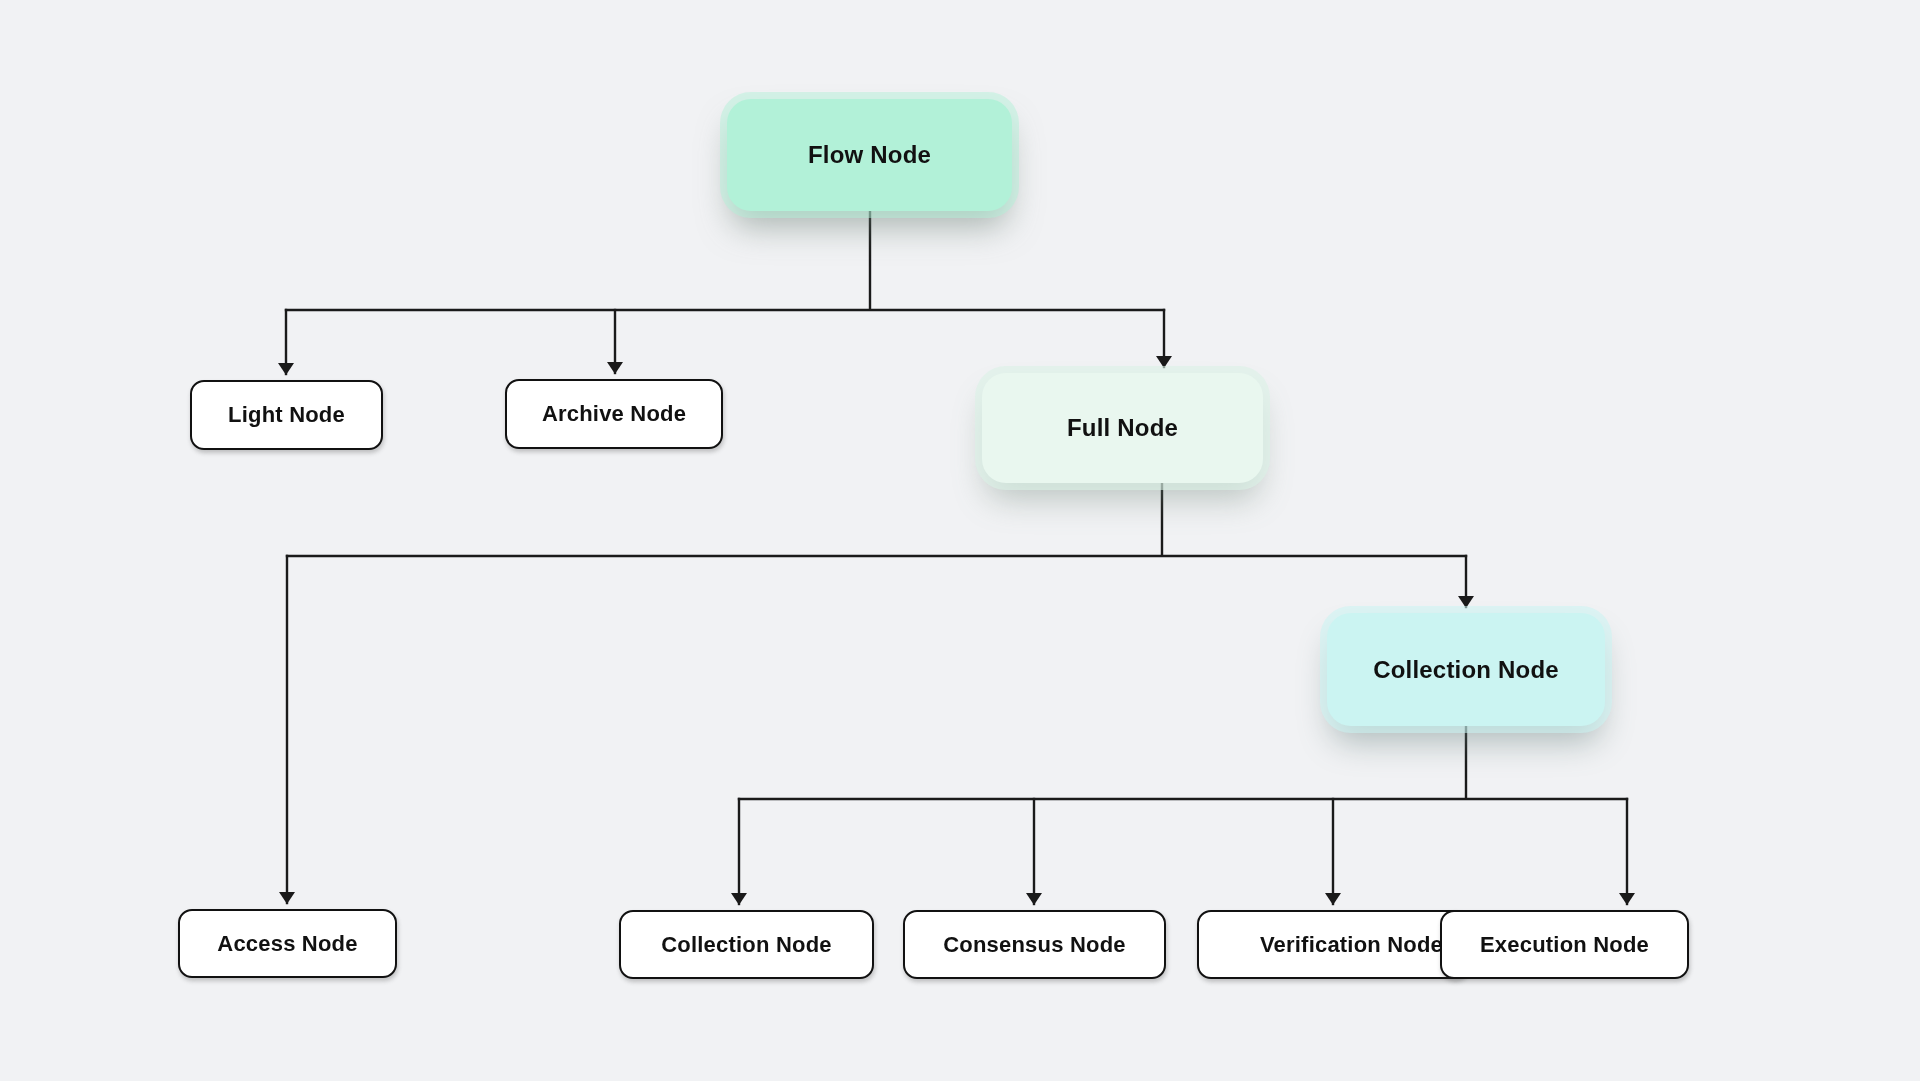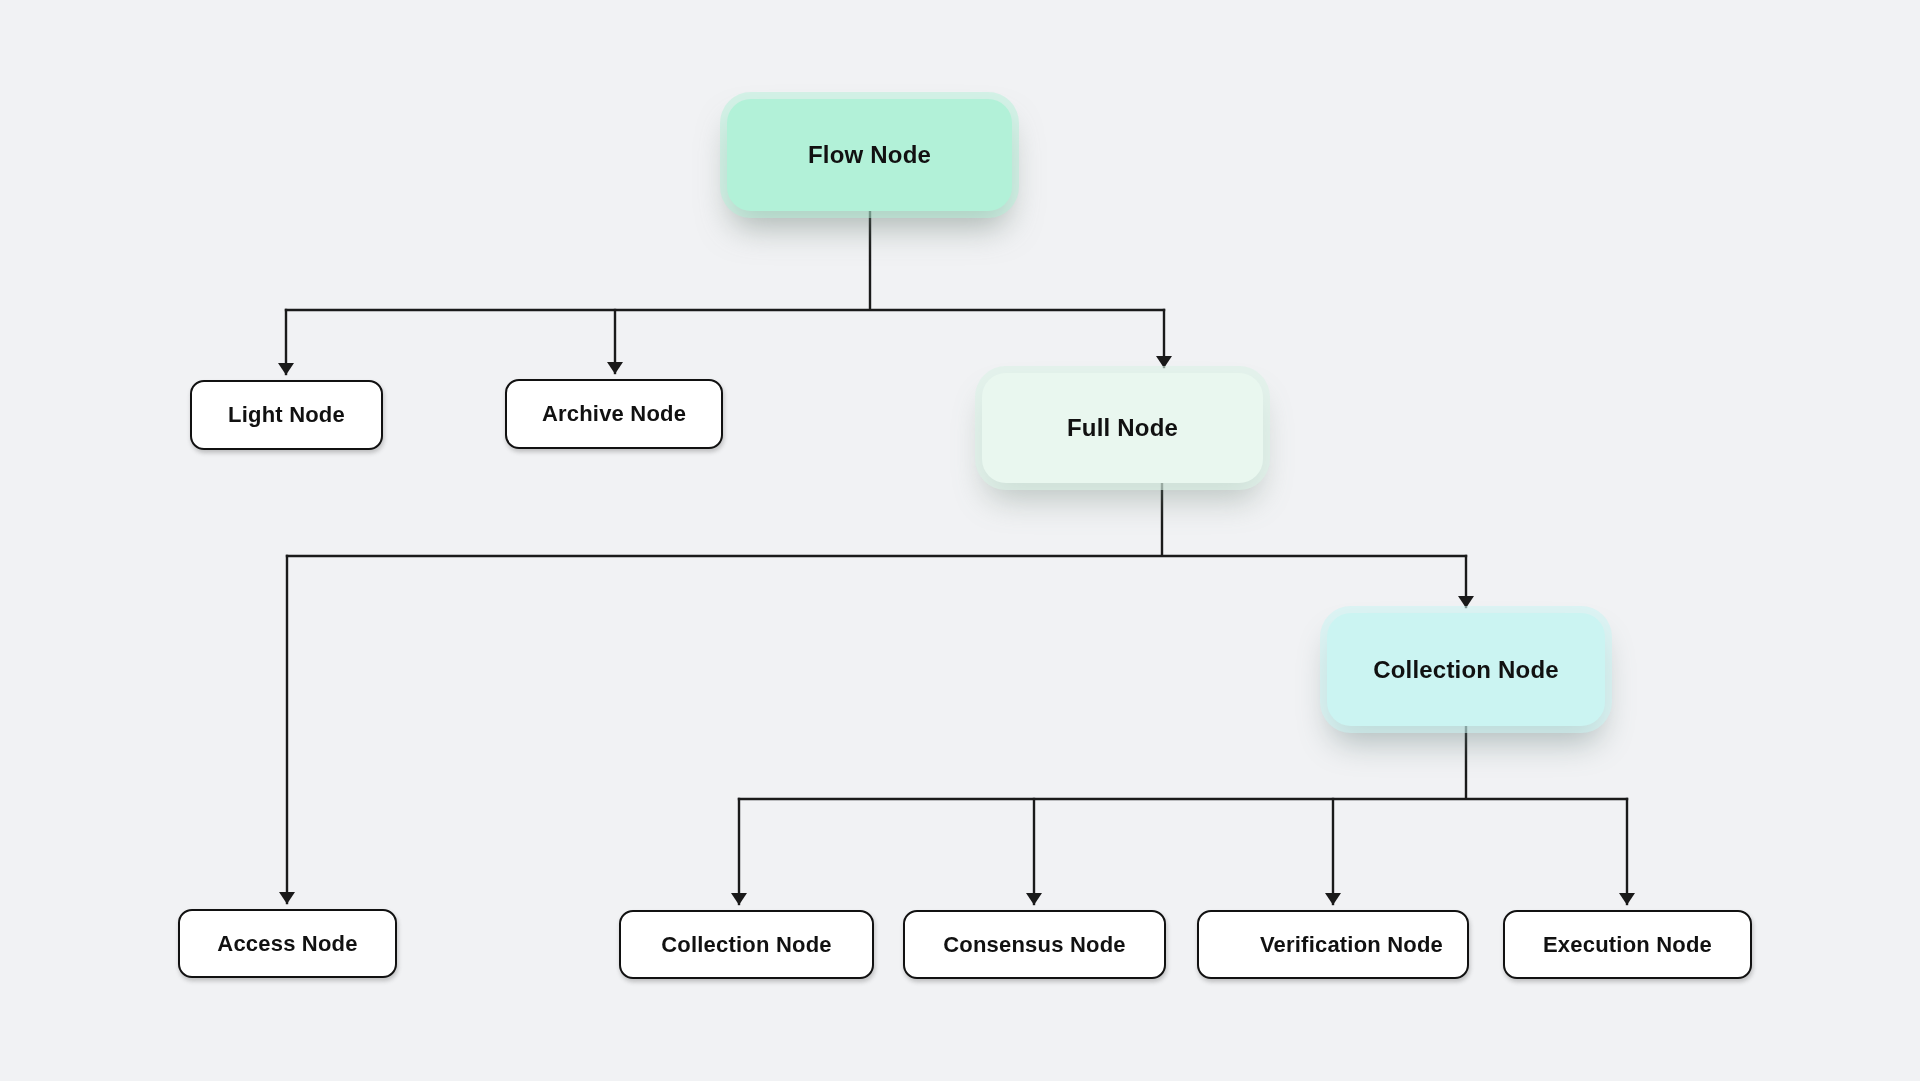--- a/index.html
+++ b/index.html
@@ -54,21 +54,21 @@
   .node.validator {
     left: 1327px; top: 613px; width: 278px; height: 113px;
     box-shadow: 0 0 0 7px rgba(203,244,242,0.55), 0 20px 32px -4px rgba(105,130,128,0.48);
   }
   .node.light       { left: 190px;  top: 380px; width: 193px; height: 70px; align-items: center; }
   .node.archive     { left: 505px;  top: 379px; width: 218px; height: 70px; }
   .node.access      { left: 178px;  top: 909px; width: 219px; height: 69px; }
   .node.collection  { left: 611px;  top: 910px; width: 255px; height: 69px; margin-left: 8px; }
   .node.consensus   { left: 903px;  top: 910px; width: 263px; height: 69px; text-align: right; }
   .node.verification{ left: 1197px; top: 910px; width: 272px; height: 69px; padding-left: 37px; }
-  .node.execution   { left: 1503px; top: 910px; width: 249px; height: 69px; }
+  .node.execution   { left: 1440px; top: 910px; width: 249px; height: 69px; }
 </style>
 </head>
 <body>
 
 <div class="canvas">
 
   <svg class="edges-svg" width="1920" height="1081" viewBox="0 0 1920 1081" xmlns="http://www.w3.org/2000/svg">
     <defs>
       <marker id="arrow" viewBox="0 0 12 16" refX="11" refY="8" markerWidth="12" markerHeight="16" markerUnits="userSpaceOnUse" orient="auto">
         <path d="M0,0 L12,8 L0,16 Z" fill="#1a1a1a"></path>

